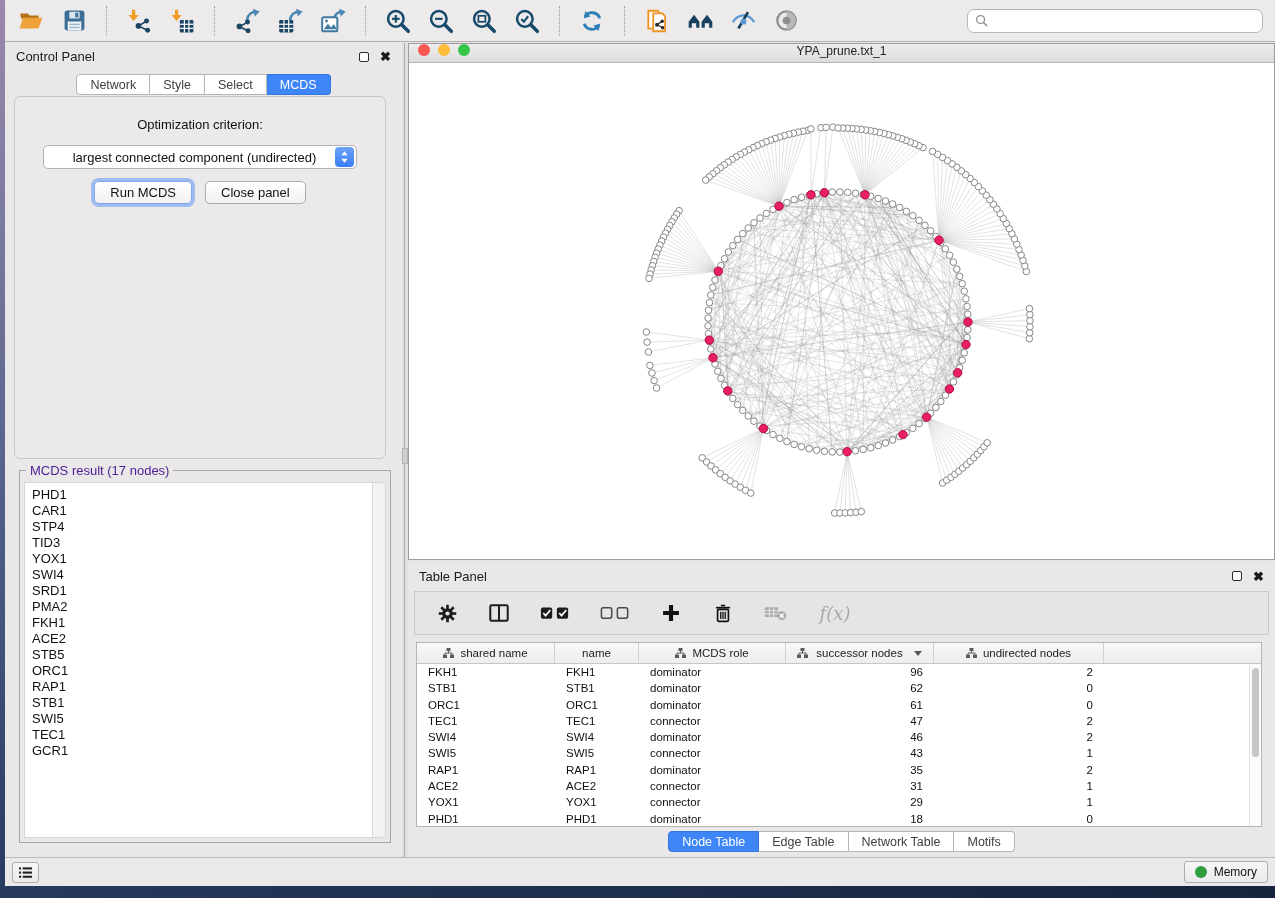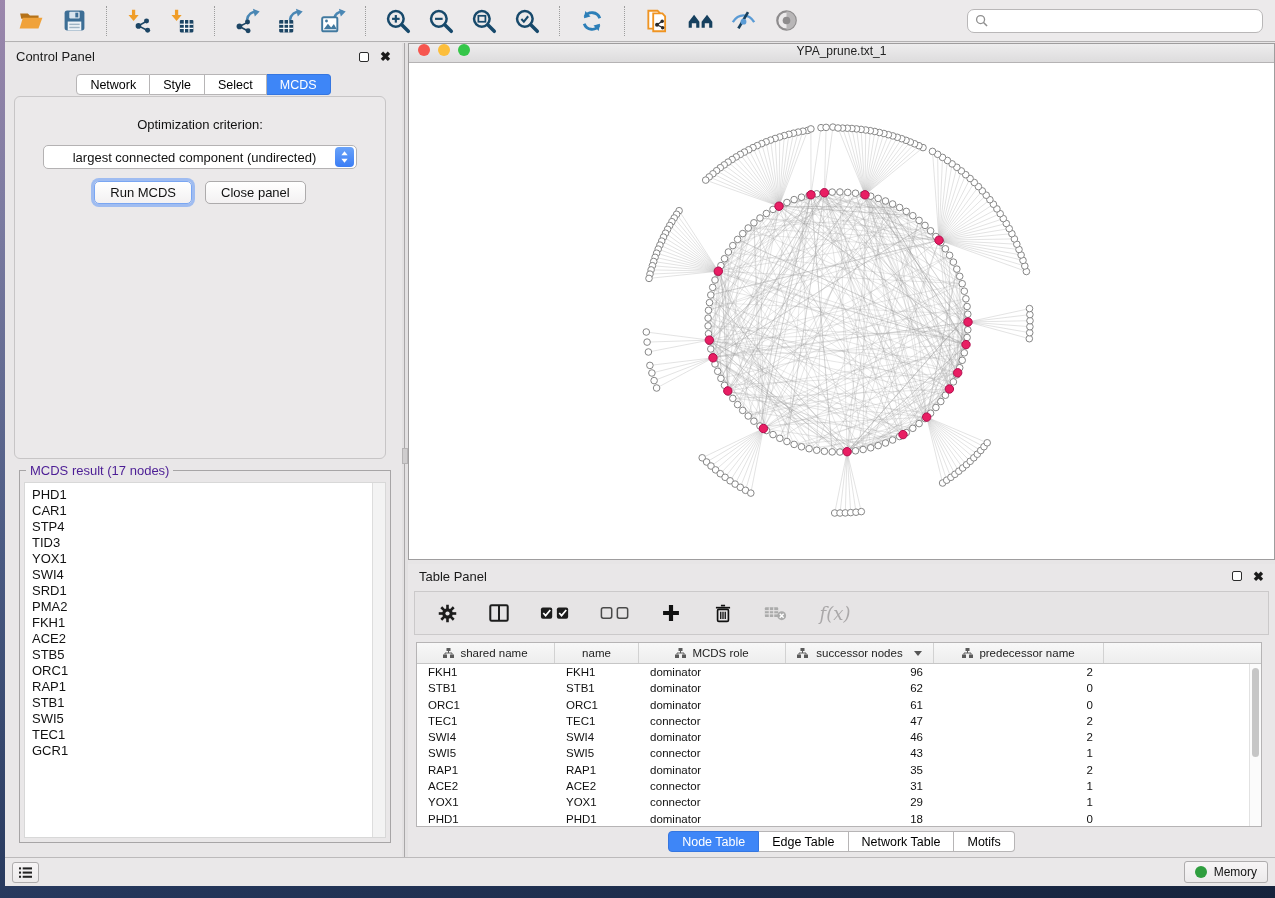--- a/index.html
+++ b/index.html
@@ -19,21 +19,21 @@
     display:flex; align-items:center; padding:0 7px; gap:5px; }
   .search input { border:none; outline:none; flex:1; font-size:12px; font-family:inherit; background:transparent; }
 
   
   .control-panel { position:absolute; left:0; top:43px; width:397px; bottom:29px; background:#e9e7e8; }
   .cp-header { height:27px; display:flex; align-items:center; padding:0 11px; font-size:13px; color:#1a1a1a; }
   .win-btns { margin-left:auto; display:flex; align-items:center; gap:11px; }
   .float-btn { width:10px; height:10px; border:1.6px solid #2b2b2b; border-radius:2px; background:#fff; }
   .close-btn { font-size:13px; font-weight:bold; color:#1a1a1a; line-height:1; }
   .cp-tabs { position:absolute; left:0; right:0; top:31px; display:flex; justify-content:center; }
-  .seg-tab { height:21px; padding:0 13px; font-size:12.5px; color:#000000; background:#fff;
+  .seg-tab { height:21px; padding:0 13px; font-size:12.5px; color:#404040; background:#fff;
     border:1px solid #b7b5b6; border-left:none; display:flex; align-items:center; cursor:default; }
   .seg-tab:first-child { border-left:1px solid #b7b5b6; border-radius:4px 0 0 4px; }
   .seg-tab:last-child { border-radius:0 4px 4px 0; }
   .seg-tab.active { background:#3e86f7; border-color:#3576e0; color:#fff; }
   .cp-body { position:absolute; left:9px; right:16px; top:53px; height:363px; background:#ebe9ea;
     border:1px solid #c7c5c6; border-radius:6px; text-align:center; }
   .opt-label { margin-top:20px; font-size:13px; color:#111; }
   .dropdown { margin:13px auto 0; width:314px; height:24px; background:#fff; border:1px solid #b4b2b3;
     border-radius:5px; display:flex; align-items:center; padding-left:10px; }
   .dd-text { flex:1; font-size:13px; color:#111; text-align:center; white-space:nowrap; }
@@ -1216,21 +1216,21 @@
             <span>successor nodes</span>
             <span class="sort-caret"></span>
           </div>
           <div class="col-h" style="width: 170px;">
             <svg width="11" height="10" viewBox="0 0 11 10">
               <rect x="3.5" y="0" width="4" height="3" fill="#5a5a5a"></rect>
               <rect x="0" y="6.5" width="4" height="3.5" fill="#5a5a5a"></rect>
               <rect x="7" y="6.5" width="4" height="3.5" fill="#5a5a5a"></rect>
               <path d="M5.5 3v2M2 6.5V5h7v1.5" stroke="#5a5a5a" fill="none"></path>
             </svg>
-            <span>predecessor name</span>
+            <span>undirected nodes</span>
           </div>
           <div class="col-h" style="flex: 1 1 0%; border-right: none;"></div>
         </div>
       <div class="tbl-rows" id="tbl-rows">
           <div class="tbl-row">
             <div class="cell" style="width: 138px;">FKH1</div>
             <div class="cell" style="width: 84px;">FKH1</div>
             <div class="cell" style="width: 147px;">dominator</div>
             <div class="cell num" style="width: 148px;">96</div>
             <div class="cell num" style="width: 170px;">2</div>

